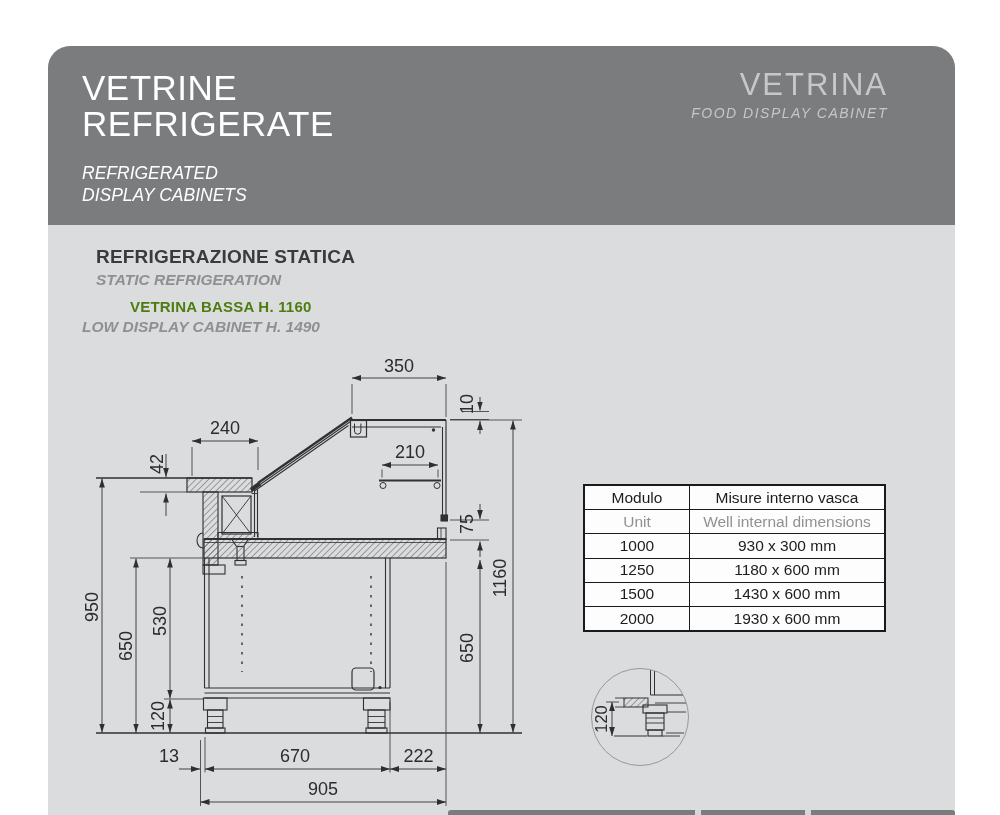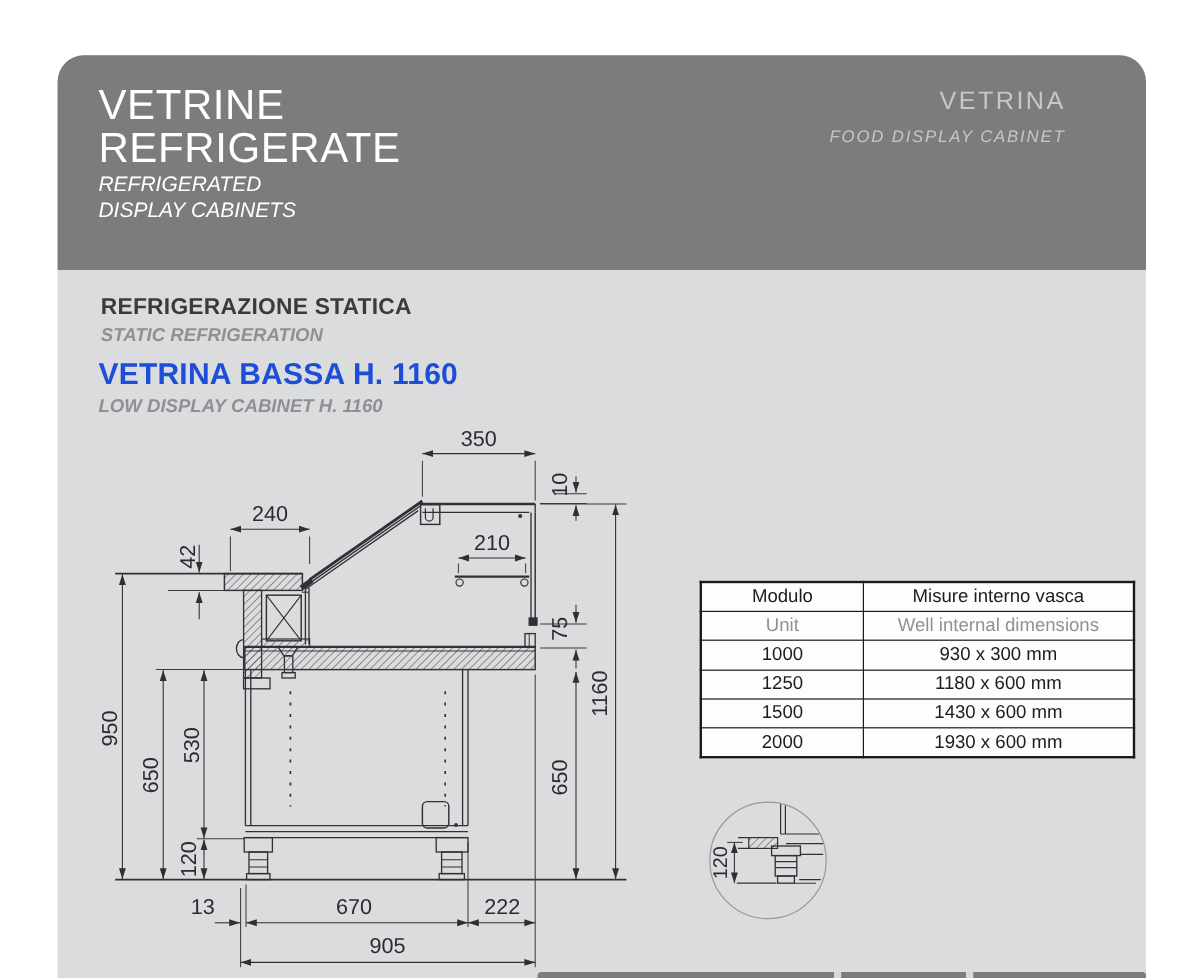--- a/index.html
+++ b/index.html
@@ -4,32 +4,32 @@
 <style>
   html,body{margin:0;padding:0;background:#ffffff;}
   .page{position:relative;width:1000px;height:815px;background:#ffffff;overflow:hidden;
         font-family:"Liberation Sans",sans-serif;}
   .panel{position:absolute;left:48px;top:46px;width:907px;height:769px;
          background:#dbdcdd;border-radius:22px 22px 0 0;}
   .header-band{position:absolute;left:48px;top:46px;width:907px;height:179px;
          background:#7b7c7e;border-radius:22px 22px 0 0;}
   .h-left{position:absolute;left:82px;top:70px;color:#ffffff;}
   .h-left .t{font-size:35px;line-height:36px;letter-spacing:.5px;}
-  .h-left .s{font-size:17.5px;line-height:22px;font-style:italic;margin-top:0;}
+  .h-left .s{font-size:17.5px;line-height:22px;font-style:italic;margin-top:20px;}
   .h-right{position:absolute;right:112px;top:64px;text-align:right;color:#c6c7c9;}
-  .h-right .t{font-size:21px;line-height:41px;letter-spacing:2px;}
+  .h-right .t{font-size:31px;line-height:41px;letter-spacing:2px;}
   .h-right .s{font-size:14px;font-style:italic;letter-spacing:1.5px;margin-top:0;}
-  .sec1{position:absolute;left:84px;top:246px;}
+  .sec1{position:absolute;left:96px;top:246px;}
   .sec2{position:absolute;left:82px;top:298px;}
   .sec-it1{font-size:19px;font-weight:bold;color:#3a3b3d;letter-spacing:.2px;}
-  .sec-it2{font-size:25px;font-weight:bold;color:#1d4ed8;letter-spacing:.2px;}
+  .sec-it2{font-size:15px;font-weight:bold;color:#4d7c0f;letter-spacing:.2px;margin-left:48px;}
   .sec-en{font-size:15.5px;font-weight:bold;font-style:italic;color:#8f9093;margin-top:3px;}
   .spec-table{position:absolute;left:583px;top:484px;border-collapse:collapse;
          font-size:15.5px;color:#1c1c1e;background:#fdfdfd;border:2.2px solid #1a1a1b;}
-  .spec-table td{border:1.5px solid #1a1a1b;text-align:center;height:23.2px;padding:0 17px;}
+  .spec-table td{border:1.5px solid #1a1a1b;text-align:center;height:23.2px;padding:0 2px;}
   .spec-table td.c1{width:100px;}
   .spec-table td.c2{width:190px;}
   .spec-table tr.unit-row td{color:#909194;}
   .drawing-svg{position:absolute;left:75px;top:355px;}
   .detail-svg{position:absolute;left:583px;top:658px;}
   .dim-text{font-size:18px;fill:#2b2b31;}
   .dim-text-sm{font-size:16.5px;fill:#2b2b31;}
   .bottom-bar{position:absolute;left:448px;top:810px;width:507px;height:5px;
          background:#7b7c7e;border-radius:3px 3px 0 0;}
   .bottom-bar .notch{position:absolute;top:0;width:6px;height:5px;background:#d6d7d8;}
@@ -53,21 +53,21 @@
     <div class="s">FOOD DISPLAY CABINET</div>
   </div>
 
   <div class="sec1">
     <div class="sec-it1">REFRIGERAZIONE STATICA</div>
     <div class="sec-en">STATIC REFRIGERATION</div>
   </div>
 
   <div class="sec2">
     <div class="sec-it2">VETRINA BASSA H. 1160</div>
-    <div class="sec-en">LOW DISPLAY CABINET H. 1160</div>
+    <div class="sec-en">LOW DISPLAY CABINET H. 1490</div>
   </div>
 
   <svg class="drawing-svg" width="460" height="455" viewBox="75 355 460 455">
     <defs>
       <marker id="arr" viewBox="0 0 10 10" refX="10" refY="5" markerWidth="10" markerHeight="10" orient="auto-start-reverse">
         <path d="M0,1.8 L10,5 L0,8.2 Z" fill="#2f2f31"></path>
       </marker>
       <pattern id="hatch" width="4.5" height="4.5" patternUnits="userSpaceOnUse" patternTransform="rotate(45)">
         <line x1="0" y1="0" x2="0" y2="4.5" stroke="#55565a" stroke-width="1"></line>
       </pattern>

